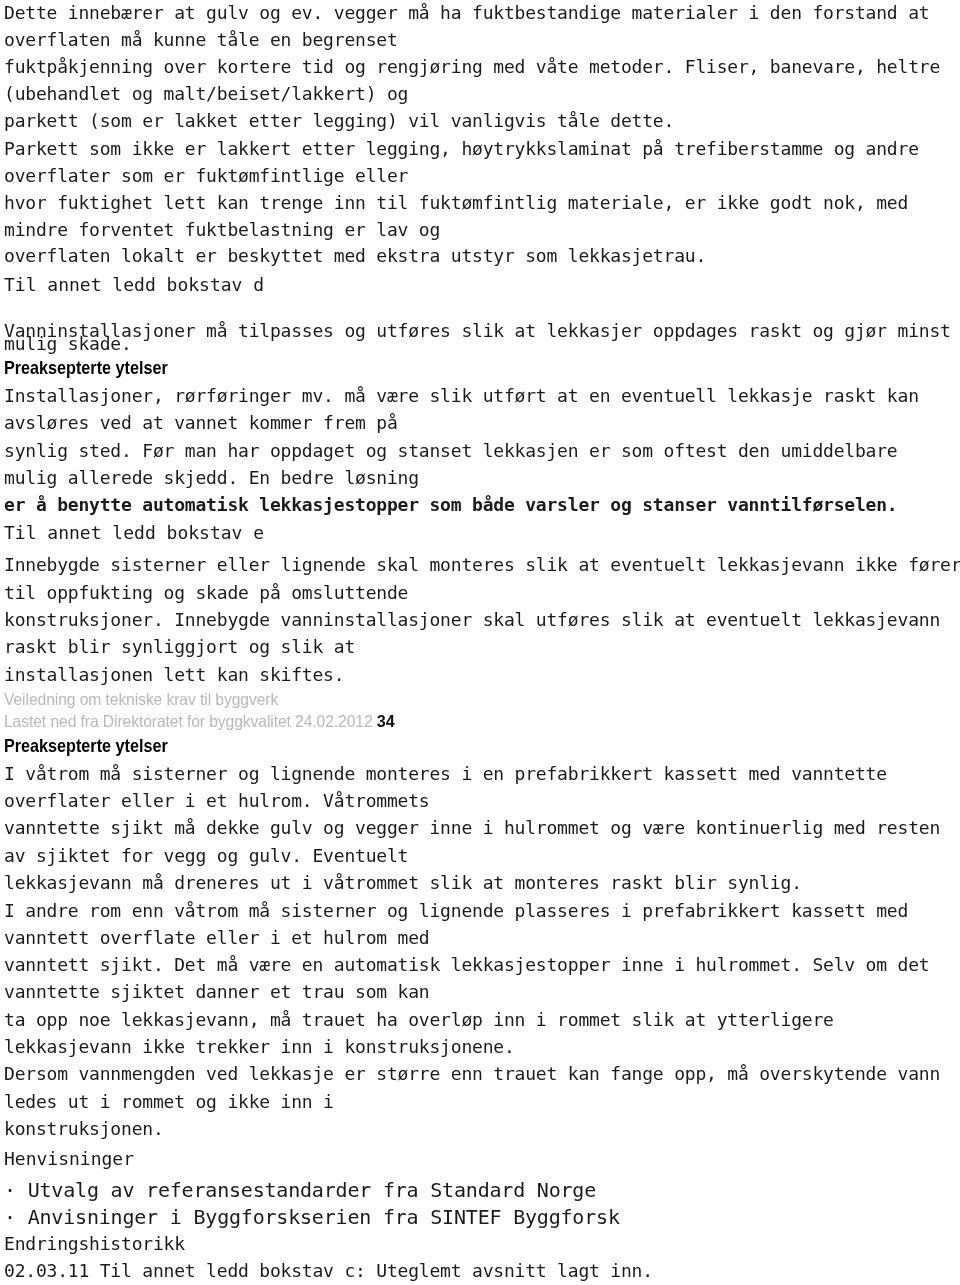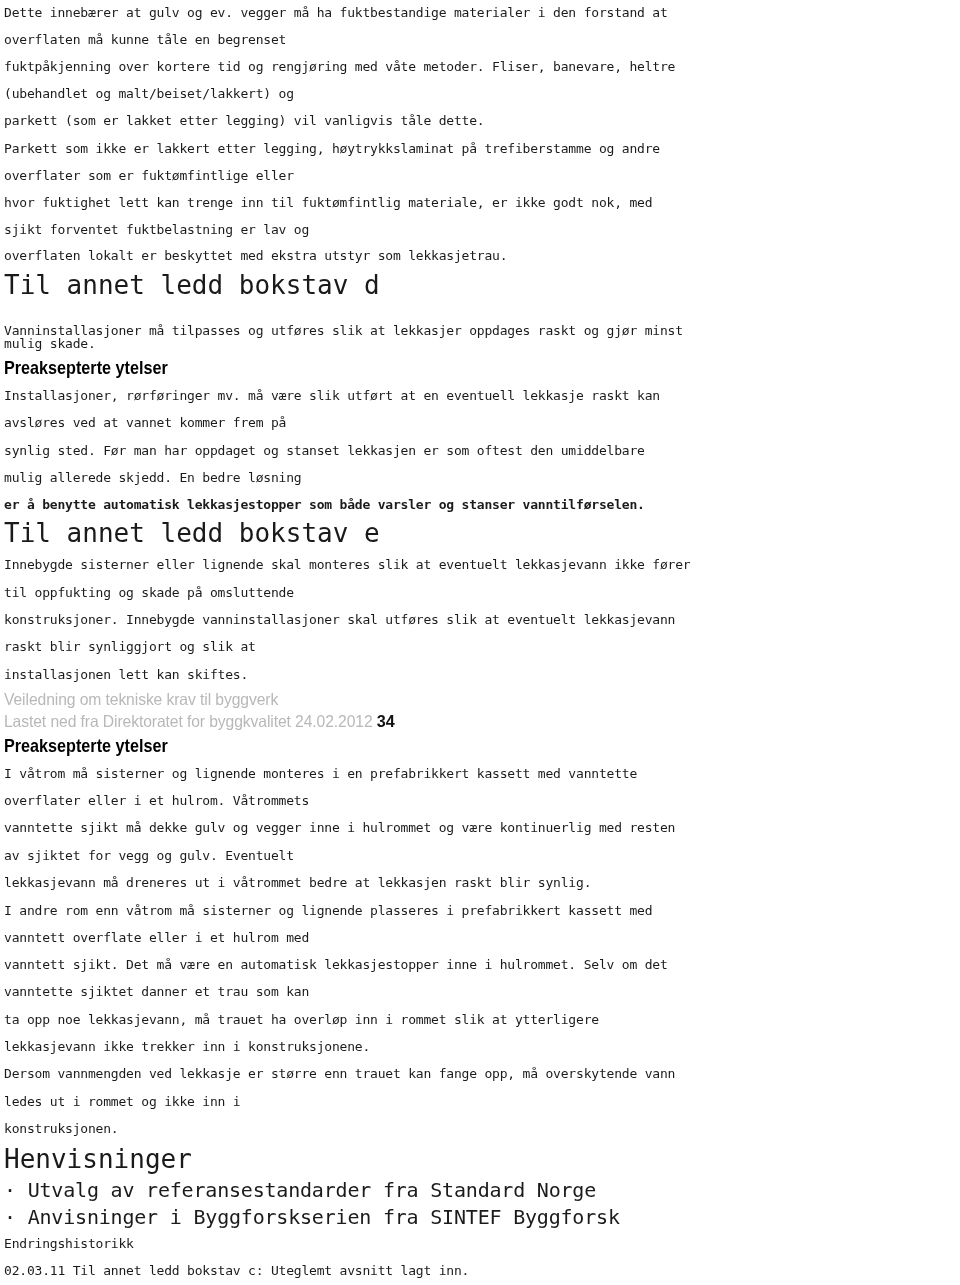--- a/index.html
+++ b/index.html
@@ -30,27 +30,27 @@
     color: #1c1c1c;
     font-family: "DejaVu Sans Mono", monospace;
     font-size: 17.6px;
     letter-spacing: -0.2px;
     line-height: 22px;
     -webkit-font-smoothing: none;
   }
 
   
   .body-line {
-    font-size: 13px;
+    font-size: 18px;
     color: #1b1b1b;
   }
 
   
   .head-line {
-    font-size: 26px;
+    font-size: 18px;
     color: #1a1a1a;
     letter-spacing: 0px;
   }
 
   
   .sub-head {
     font-family: "Liberation Sans", sans-serif;
     font-weight: bold;
     font-size: 18.4px;
     color: #000000;
@@ -85,21 +85,21 @@
 <div id="page">
   <div id="lines-root">
       <div class="line body-line" style="top: 2px;">Dette innebærer at gulv og ev. vegger må ha fuktbestandige materialer i den forstand at</div>
       <div class="line body-line" style="top: 29px;">overflaten må kunne tåle en begrenset</div>
       <div class="line body-line" style="top: 56px;">fuktpåkjenning over kortere tid og rengjøring med våte metoder. Fliser, banevare, heltre</div>
       <div class="line body-line" style="top: 83px;">(ubehandlet og malt/beiset/lakkert) og</div>
       <div class="line body-line" style="top: 110px; text-align: center;">parkett (som er lakket etter legging) vil vanligvis tåle dette.</div>
       <div class="line body-line" style="top: 138px;">Parkett som ikke er lakkert etter legging, høytrykkslaminat på trefiberstamme og andre</div>
       <div class="line body-line" style="top: 165px;">overflater som er fuktømfintlige eller</div>
       <div class="line body-line" style="top: 192px;">hvor fuktighet lett kan trenge inn til fuktømfintlig materiale, er ikke godt nok, med</div>
-      <div class="line body-line" style="top: 219px;">sjikt forventet fuktbelastning er lav og</div>
+      <div class="line body-line" style="top: 219px;">mindre forventet fuktbelastning er lav og</div>
       <div class="line body-line" style="top: 245px;">overflaten lokalt er beskyttet med ekstra utstyr som lekkasjetrau.</div>
       <div class="line head-line" style="top: 274px;">Til annet ledd bokstav d</div>
       <div class="line body-line" style="top: 320px;">Vanninstallasjoner må tilpasses og utføres slik at lekkasjer oppdages raskt og gjør minst</div>
       <div class="line body-line" style="top: 333px;">mulig skade.</div>
       <div class="line sub-head" style="top: 357px;">Preaksepterte ytelser</div>
       <div class="line body-line" style="top: 385px;">Installasjoner, rørføringer mv. må være slik utført at en eventuell lekkasje raskt kan</div>
       <div class="line body-line" style="top: 412px;">avsløres ved at vannet kommer frem på</div>
       <div class="line body-line" style="top: 440px;">synlig sted. Før man har oppdaget og stanset lekkasjen er som oftest den umiddelbare</div>
       <div class="line body-line" style="top: 467px;">mulig allerede skjedd. En bedre løsning</div>
       <div class="line body-line" style="top: 494px; font-weight: bold;">er å benytte automatisk lekkasjestopper som både varsler og stanser vanntilførselen.</div>
@@ -109,21 +109,21 @@
       <div class="line body-line" style="top: 609px;">konstruksjoner. Innebygde vanninstallasjoner skal utføres slik at eventuelt lekkasjevann</div>
       <div class="line body-line" style="top: 636px;">raskt blir synliggjort og slik at</div>
       <div class="line body-line" style="top: 664px;">installasjonen lett kan skiftes.</div>
       <div class="line footer-line" style="top: 688px;">Veiledning om tekniske krav til byggverk</div>
       <div class="line footer-line" style="top: 710px;">Lastet ned fra Direktoratet for byggkvalitet 24.02.2012 <span class="pagenum">34</span></div>
       <div class="line sub-head" style="top: 735px;">Preaksepterte ytelser</div>
       <div class="line body-line" style="top: 763px;">I våtrom må sisterner og lignende monteres i en prefabrikkert kassett med vanntette</div>
       <div class="line body-line" style="top: 790px;">overflater eller i et hulrom. Våtrommets</div>
       <div class="line body-line" style="top: 817px;">vanntette sjikt må dekke gulv og vegger inne i hulrommet og være kontinuerlig med resten</div>
       <div class="line body-line" style="top: 845px;">av sjiktet for vegg og gulv. Eventuelt</div>
-      <div class="line body-line" style="top: 872px;">lekkasjevann må dreneres ut i våtrommet bedre at lekkasjen raskt blir synlig.</div>
+      <div class="line body-line" style="top: 872px;">lekkasjevann må dreneres ut i våtrommet slik at monteres raskt blir synlig.</div>
       <div class="line body-line" style="top: 900px;">I andre rom enn våtrom må sisterner og lignende plasseres i prefabrikkert kassett med</div>
       <div class="line body-line" style="top: 927px;">vanntett overflate eller i et hulrom med</div>
       <div class="line body-line" style="top: 954px;">vanntett sjikt. Det må være en automatisk lekkasjestopper inne i hulrommet. Selv om det</div>
       <div class="line body-line" style="top: 981px;">vanntette sjiktet danner et trau som kan</div>
       <div class="line body-line" style="top: 1009px;">ta opp noe lekkasjevann, må trauet ha overløp inn i rommet slik at ytterligere</div>
       <div class="line body-line" style="top: 1036px;">lekkasjevann ikke trekker inn i konstruksjonene.</div>
       <div class="line body-line" style="top: 1063px;">Dersom vannmengden ved lekkasje er større enn trauet kan fange opp, må overskytende vann</div>
       <div class="line body-line" style="top: 1091px;">ledes ut i rommet og ikke inn i</div>
       <div class="line body-line" style="top: 1118px;">konstruksjonen.</div>
       <div class="line head-line" style="top: 1148px;">Henvisninger</div>

